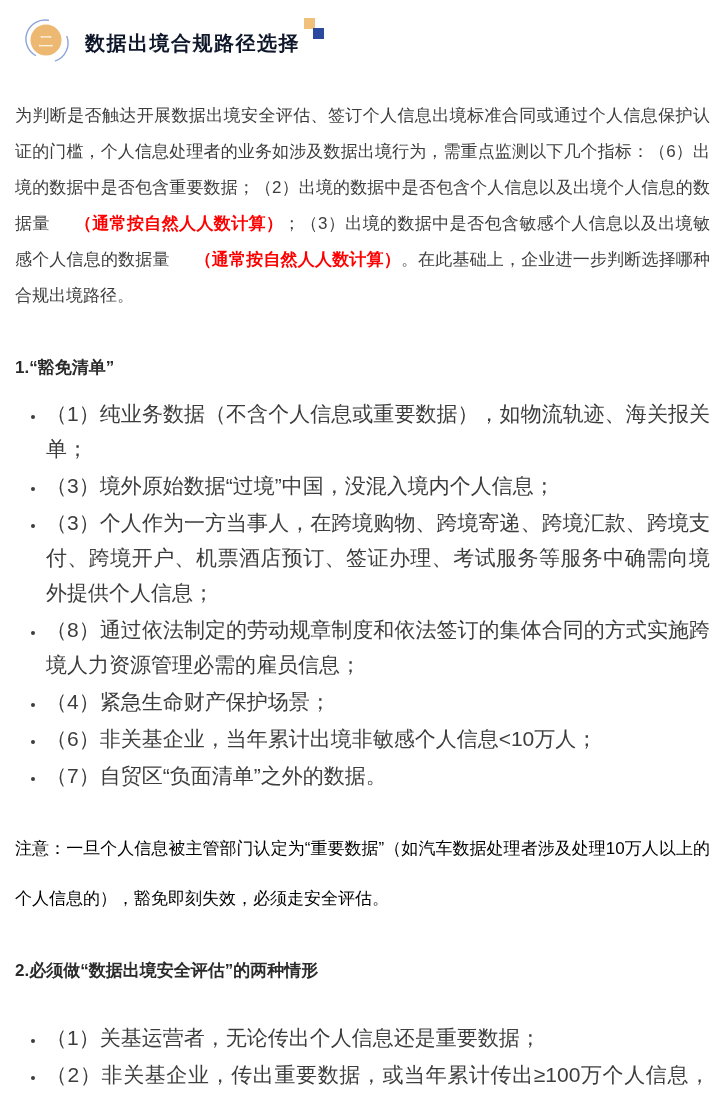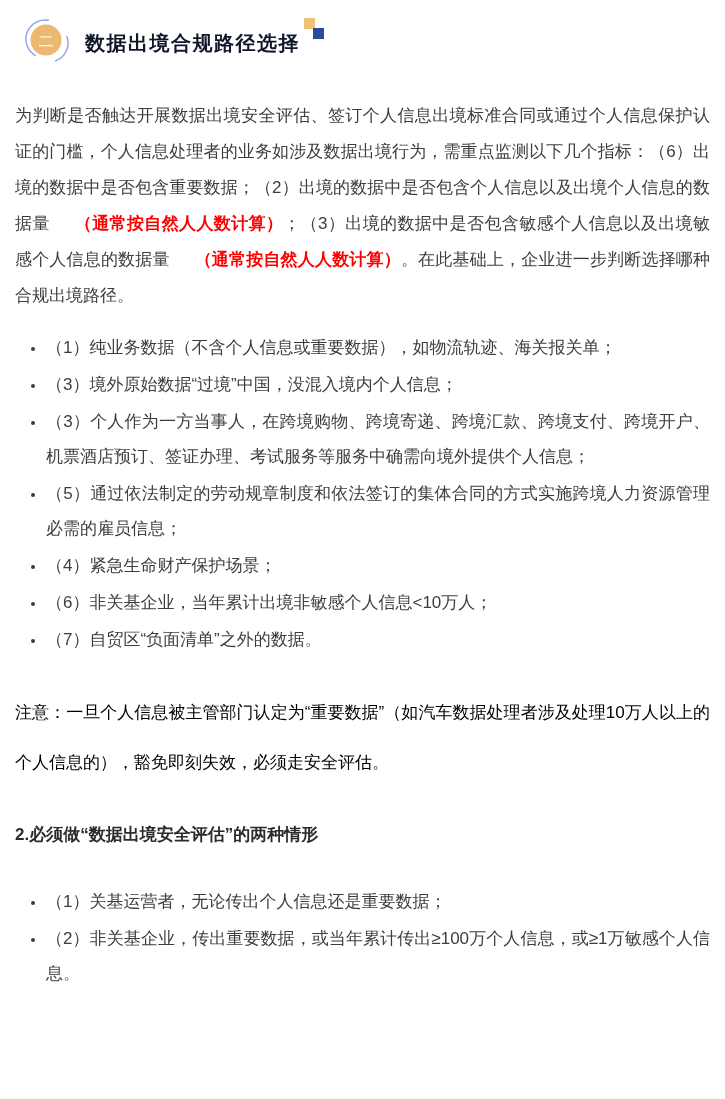--- a/index.html
+++ b/index.html
@@ -31,21 +31,21 @@
     margin: 24px 0 0 0;
   }
   .red { color: #ff0000; font-weight: bold; margin-left: 25px; }
   .h {
     font-size: 17px; font-weight: bold; color: #2b2b2b;
     margin: 42px 0 0 0; line-height: 24px;
   }
   .lead { margin-top: 34px; }
   .list {
     margin: 16px 0 0 0; padding: 0 0 0 31px;
-    font-size: 17px; line-height: 35px; text-align: justify;
+    font-size: 21px; line-height: 35px; text-align: justify;
   }
   .list li { margin-bottom: 2px; }
   .list li::marker { color: #3d3d3d; font-size: 13px; }
   .notice {
     color: #000000; font-weight: normal;
     line-height: 50px; margin-top: 31px;
   }
   .h2 { margin-top: 35px; }
   .list2 { margin-top: 37px; }
 </style>
@@ -65,27 +65,28 @@
     </span>
     <h1 class="sec-title">数据出境合规路径选择</h1>
     <span class="deco">
       <i class="sq-gold"></i>
       <i class="sq-blue"></i>
     </span>
   </header>
 
   <p class="para"><span>为判断是否触达开展数据出境安全评估、签订个人信息出境标准合同或通过个人信息保护认证的门槛，个人信息处理者的业务如涉及数据出境行为，需重点监测以下几个指标：（6）出境的数据中是否包含重要数据；（2）出境的数据中是否包含个人信息以及出境个人信息的数据量</span><span class="red">（通常按自然人人数计算）</span><span>；（3）出境的数据中是否包含敏感个人信息以及出境敏感个人信息的数据量</span><span class="red">（通常按自然人人数计算）</span><span>。在此基础上，企业进一步判断选择哪种合规出境路径。</span></p>
 
+  <h2 class="h">1.“豁免清单”</h2>
 
 
   <ul class="list">
     <li>（1）纯业务数据（不含个人信息或重要数据），如物流轨迹、海关报关单；</li>
     <li>（3）境外原始数据“过境”中国，没混入境内个人信息；</li>
     <li>（3）个人作为一方当事人，在跨境购物、跨境寄递、跨境汇款、跨境支付、跨境开户、机票酒店预订、签证办理、考试服务等服务中确需向境外提供个人信息；</li>
-    <li>（5）通过依法制定的劳动规章制度和依法签订的集体合同的方式实施跨境人力资源管理必需的雇员信息；</li>
+    <li>（8）通过依法制定的劳动规章制度和依法签订的集体合同的方式实施跨境人力资源管理必需的雇员信息；</li>
     <li>（4）紧急生命财产保护场景；</li>
     <li>（6）非关基企业，当年累计出境非敏感个人信息&lt;10万人；</li>
     <li>（7）自贸区“负面清单”之外的数据。</li>
   </ul>
 
   <p class="para notice">注意：一旦个人信息被主管部门认定为“重要数据”（如汽车数据处理者涉及处理10万人以上的个人信息的），豁免即刻失效，必须走安全评估。</p>
 
   <h2 class="h h2">2.必须做“数据出境安全评估”的两种情形</h2>
 
   <ul class="list list2">

